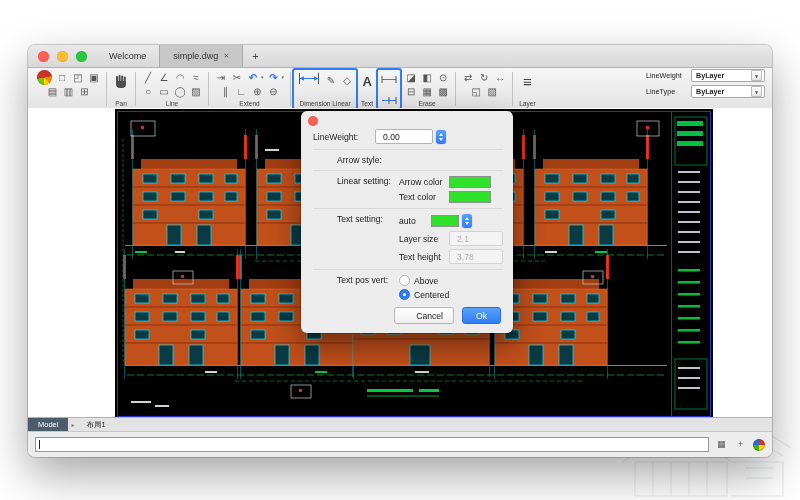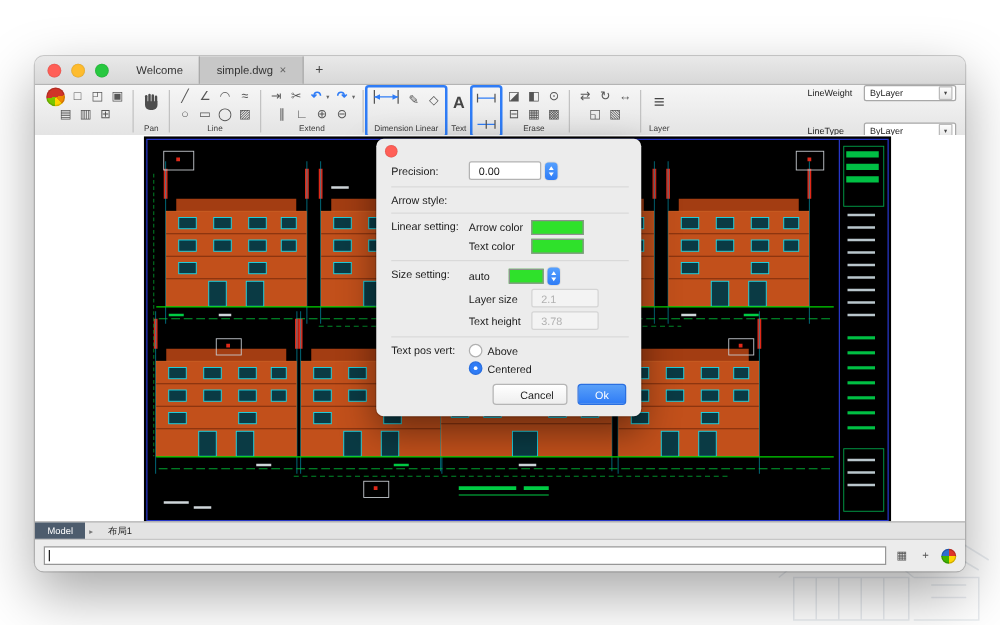--- a/index.html
+++ b/index.html
@@ -31,25 +31,25 @@
   .tgroup{display:flex;flex-direction:column;align-items:center;padding:1px 4px;}
   .irow{display:flex;align-items:center;gap:4px;height:14px;}
   .ticon{min-width:12px;height:13px;font-size:10px;line-height:13px;text-align:center;color:#565656;}
   .ticon.blue{color:#2f7cf6;font-weight:bold;}
   .bigicon{height:22px;display:flex;align-items:center;font-size:15px;color:#444;}
   .glabel{font-size:6.6px;color:#3d3d3d;margin-top:auto;white-space:nowrap;line-height:8px;}
   .sep{width:1px;background:#c2c2c2;margin:3px 2px;}
   .blue-box{outline:2px solid #2f7cf6;outline-offset:-1px;border-radius:2px;}
   .ddarr{font-size:5px;color:#666;margin-left:-2px;}
   .pairbox{justify-content:center;gap:3px;padding:2px 4px;}
-  .lwblock{margin-left:auto;display:flex;flex-direction:column;justify-content:center;gap:17px;padding-right:2px;}
+  .lwblock{margin-left:auto;display:flex;flex-direction:column;gap:3px;padding-right:2px;}
   .lwrow{display:flex;align-items:center;gap:5px;font-size:7.2px;color:#222;}
   .lwrow .lbl{width:40px;}
   .dd{width:66px;height:11px;background:#fff;border:1px solid #a8a8a8;border-radius:2px;
-    font-size:7.2px;display:flex;align-items:center;justify-content:space-between;padding:0 2px 0 4px;}
+    font-size:7.2px;display:flex;align-items:center;justify-content:space-between;padding:0 2px 0 4px;font-weight:bold;}
   .dd .arrbtn{width:9px;height:9px;background:linear-gradient(#fdfdfd,#e6e6e6);border:1px solid #bbb;
     border-radius:1px;font-size:5px;color:#444;display:flex;align-items:center;justify-content:center;}
   .logo{width:15px;height:15px;border-radius:50%;
     background:conic-gradient(#d03428 0 22%,#f08a00 22% 38%,#ffd400 38% 52%,#7ac600 52% 72%,#d03428 72% 100%);
     box-shadow:inset 0 0 0 1px rgba(0,0,0,.15);}
 
   
   .canvas{position:absolute;left:0;top:63px;right:0;bottom:38px;background:#ffffff;}
   .drawing{position:absolute;left:87px;top:1px;}
 
@@ -71,21 +71,21 @@
     box-shadow:inset 0 0 0 1px rgba(0,0,0,.2);}
 
   
   .dialog{position:absolute;left:273px;top:66px;width:212px;background:#ececec;border-radius:6px;z-index:5;
     box-shadow:0 12px 30px rgba(0,0,0,.45),0 0 0 1px rgba(0,0,0,.15);font-size:8.6px;color:#1c1c1c;padding-bottom:9px;}
   .dlg-title{height:16px;position:relative;}
   .dlg-close{position:absolute;left:7px;top:5px;width:10px;height:10px;border-radius:50%;background:#ff5f57;
     box-shadow:inset 0 0 1px rgba(0,0,0,.3);}
   .dlg-body{padding:2px 10px 0 12px;}
   .drow{display:flex;align-items:center;margin-bottom:4px;}
-  .drow.top{align-items:flex-start;}
+  .drow.top{align-items:flex-start;margin-left:24px;}
   .dlabel{width:62px;flex:none;}
   .ctrlcol{display:flex;flex-direction:column;gap:3px;}
   .subrow{display:flex;align-items:center;}
   .sublbl{width:50px;flex:none;}
   .dfield{width:42px;height:13px;background:#fff;border:1px solid #b3b3b3;border-radius:2px;
     display:flex;align-items:center;padding:0 7px;}
   .dfield.disabled{background:#f3f3f3;border-color:#d4d4d4;color:#b0b0b0;width:38px;}
   .stepper{width:10px;height:14px;margin-left:3px;border-radius:3px;flex:none;
     background:linear-gradient(#55a0ff,#2f7cf6);display:flex;flex-direction:column;align-items:center;justify-content:center;
     box-shadow:0 0 1px rgba(0,0,0,.4);}
@@ -465,21 +465,21 @@
     </svg>
   </div>
 
   <div class="dialog">
     <div class="dlg-title">
       <span class="dlg-close"></span>
     </div>
     <div class="dlg-body">
 
       <div class="drow">
-        <span class="dlabel">Precision:</span>
+        <span class="dlabel">LineWeight:</span>
         <span class="dfield">0.00</span>
         <span class="stepper">
             <i class="up"></i>
             <i class="dn"></i>
           </span>
       </div>
 
       <div class="divider"></div>
 
       <div class="drow top">
@@ -498,21 +498,21 @@
           <div class="subrow">
             <span class="sublbl">Text color</span>
             <span class="swatch"></span>
           </div>
         </div>
       </div>
 
       <div class="divider"></div>
 
       <div class="drow top">
-        <span class="dlabel">Size setting:</span>
+        <span class="dlabel">Text setting:</span>
         <div class="ctrlcol">
           <div class="subrow">
             <span class="sublbl" style="width:32px">auto</span>
             <span class="swatch small"></span>
             <span class="stepper">
                 <i class="up"></i>
                 <i class="dn"></i>
               </span>
           </div>
           <div class="subrow">

